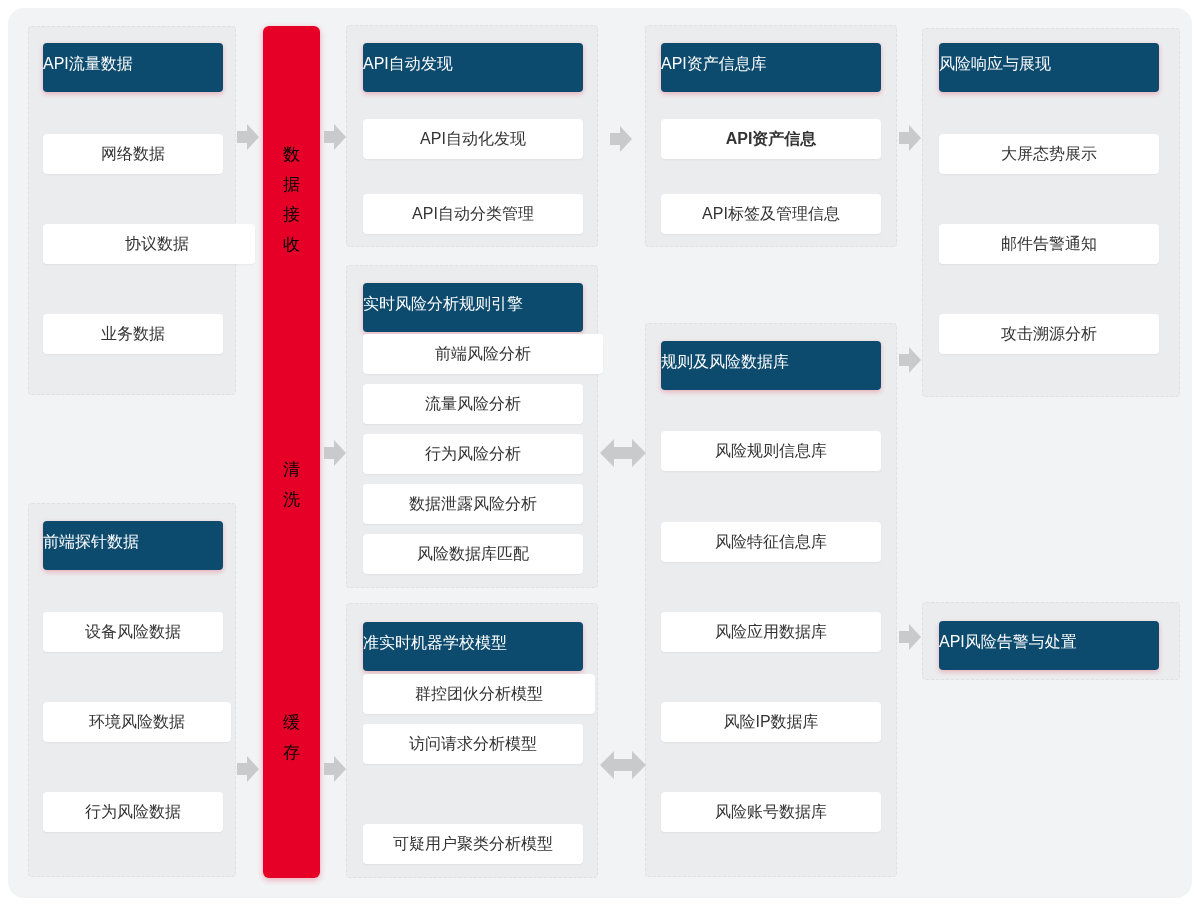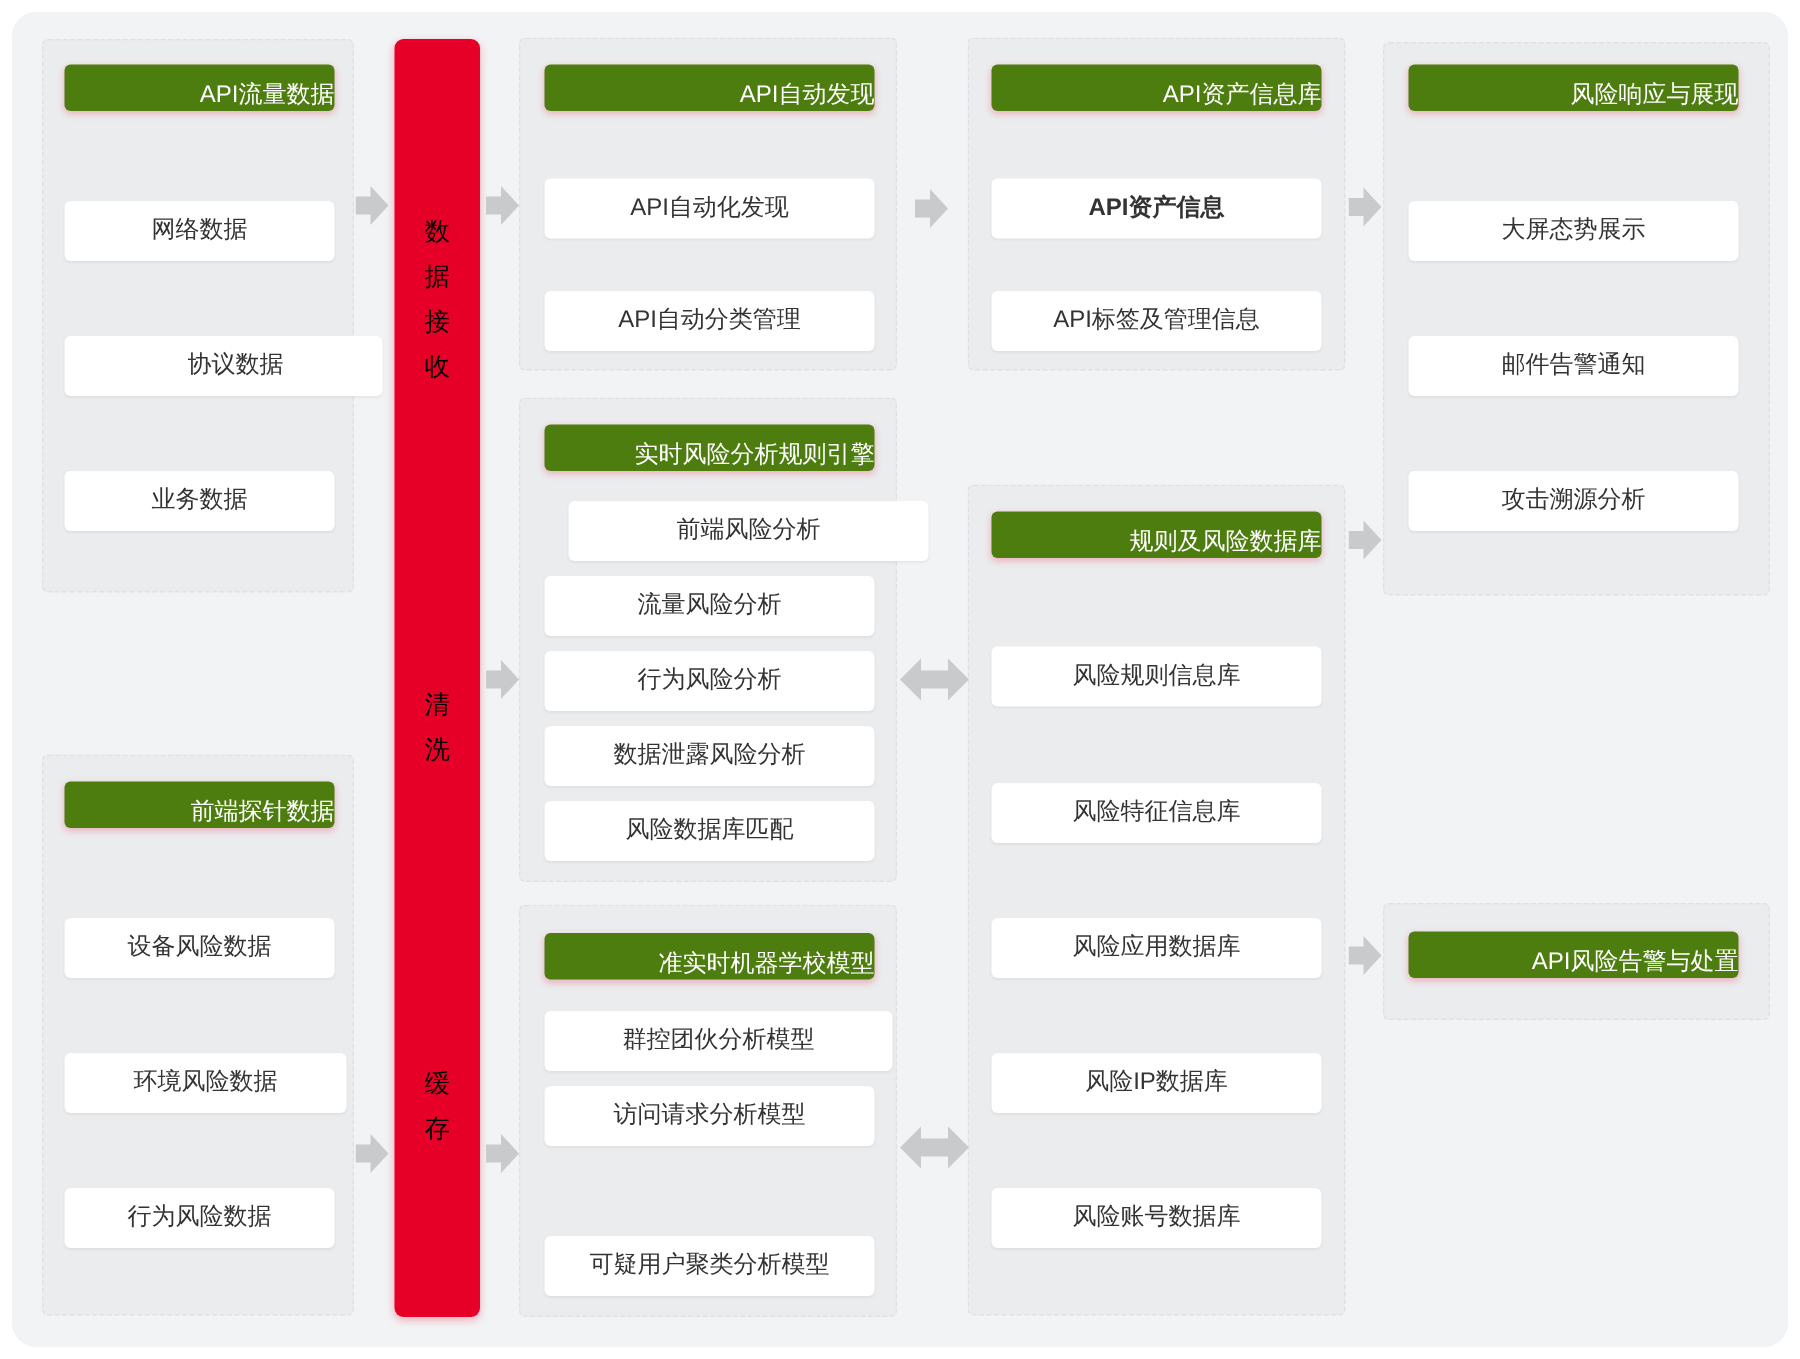--- a/index.html
+++ b/index.html
@@ -1,20 +1,20 @@
 <!DOCTYPE html>
 <html><head>
 <meta charset="utf-8">
 <style>
   * { margin:0; padding:0; box-sizing:border-box; }
   html,body { width:1200px; height:906px; background:#ffffff; font-family:"Liberation Sans", sans-serif; }
   .page { position:relative; width:1200px; height:906px; background:#ffffff; overflow:hidden; }
   .panel { position:absolute; left:8px; top:8px; width:1184px; height:890px; background:#f2f3f5; border-radius:16px; }
   .container { position:absolute; background:#ebecee; border:1px dashed #dfe0e2; border-radius:4px; }
-  .hdr { position:absolute; height:31px; line-height:41px; text-align:right; background:#4d7c0f; color:#ffffff; font-size:16px; border-radius:4px; box-shadow:0 2px 5px rgba(230,0,39,.25); white-space:nowrap; }
+  .hdr { position:absolute; height:49px; line-height:41px; text-align:left; background:#0c4a6e; color:#ffffff; font-size:16px; border-radius:4px; box-shadow:0 2px 5px rgba(230,0,39,.25); white-space:nowrap; }
   .box { position:absolute; height:40px; line-height:40px; text-align:center; background:#ffffff; color:#333333; font-size:16px; border-radius:4px; box-shadow:0 1px 2px rgba(0,0,0,.05); white-space:nowrap; }
   .bar { position:absolute; left:263px; top:26px; width:57px; height:852px; background:#e60027; border-radius:6px; box-shadow:0 2px 6px rgba(230,0,39,.3); }
   .bar-seg { position:absolute; left:50%; transform:translateX(-50%); width:18px; color:#000000; font-size:17px; line-height:30px; text-align:center; word-break:break-all; }
   .arrow { position:absolute; }
   svg { display:block; }
 </style>
 </head>
 <body>
 
 <div class="page">
@@ -41,21 +41,21 @@
   </div>
 
   <div class="container" style="left:346px; top:25px; width:252px; height:222px;">
     <div class="hdr" style="left:16px; top:17px; width:220px;">API自动发现</div>
     <div class="box" style="left:16px; top:93px; width:220px;">API自动化发现</div>
     <div class="box" style="left:16px; top:168px; width:220px;">API自动分类管理</div>
   </div>
 
   <div class="container" style="left:346px; top:265px; width:252px; height:323px;">
     <div class="hdr" style="left:16px; top:17px; width:220px;">实时风险分析规则引擎</div>
-    <div class="box" style="left:32px; top:68px; width:240px;">前端风险分析</div>
+    <div class="box" style="left:16px; top:68px; width:240px;">前端风险分析</div>
     <div class="box" style="left:16px; top:118px; width:220px;">流量风险分析</div>
     <div class="box" style="left:16px; top:168px; width:220px;">行为风险分析</div>
     <div class="box" style="left:16px; top:218px; width:220px;">数据泄露风险分析</div>
     <div class="box" style="left:16px; top:268px; width:220px;">风险数据库匹配</div>
   </div>
 
   <div class="container" style="left:346px; top:603px; width:252px; height:275px;">
     <div class="hdr" style="left:16px; top:18px; width:220px;">准实时机器学校模型</div>
     <div class="box" style="left:16px; top:70px; width:232px;">群控团伙分析模型</div>
     <div class="box" style="left:16px; top:120px; width:220px;">访问请求分析模型</div>

